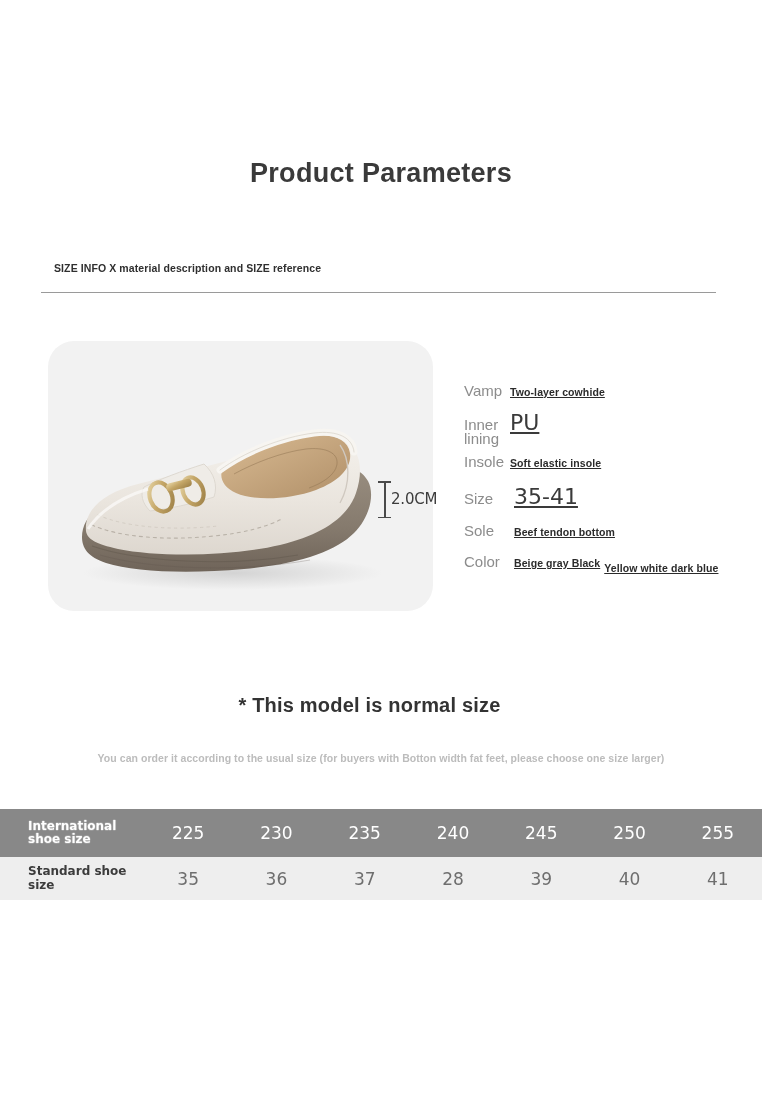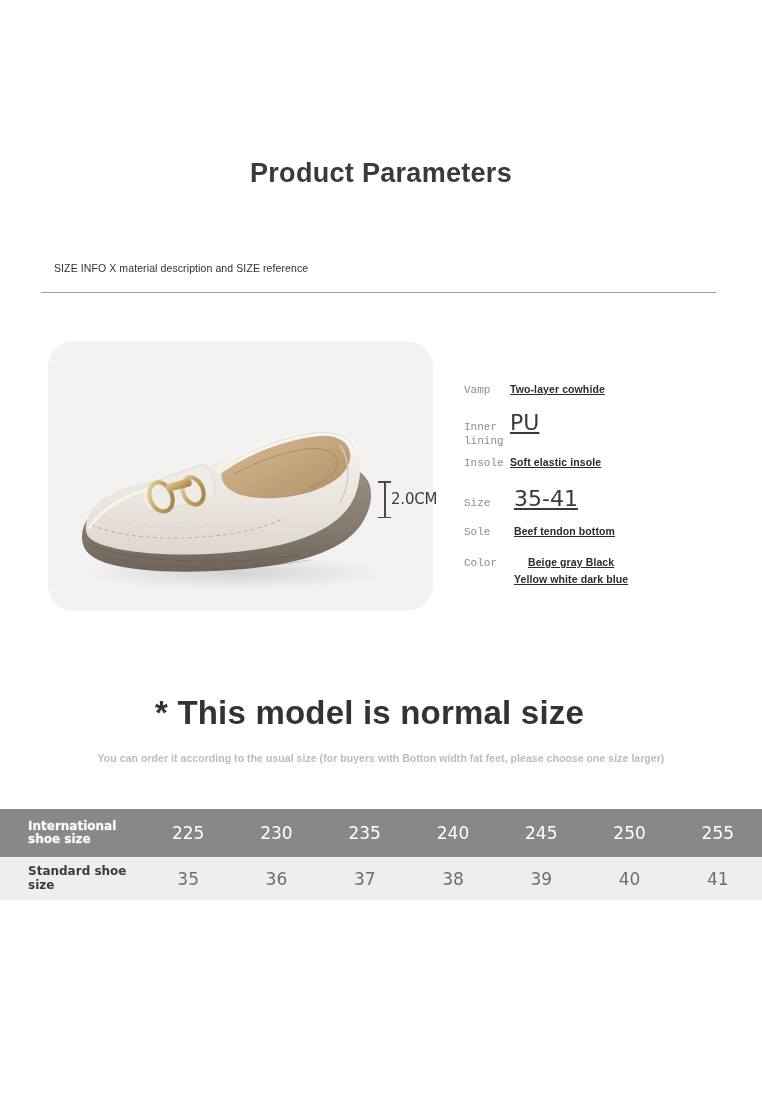--- a/index.html
+++ b/index.html
@@ -27,21 +27,21 @@
     color: #3a3a3a;
     letter-spacing: 0.3px;
   }
 
   
   .section-note {
     position: absolute;
     top: 262px;
     left: 41px;
     font-size: 10.5px;
-    font-weight: normal;
+    font-weight: bold;
     color: #2f2f2f;
     letter-spacing: 0.1px;
     padding-left: 13px;
   }
   .divider {
     position: absolute;
     top: 292px;
     left: 41px;
     width: 675px;
     height: 1px;
@@ -110,24 +110,24 @@
   }
   .spec-row {
     position: relative;
     display: flex;
     align-items: baseline;
     margin-bottom: 11px;
   }
   .spec-label {
     width: 46px;
     flex: 0 0 46px;
-    font-size: 11px;
+    font-size: 15px;
     color: #8c8c8c;
     line-height: 15px;
-    font-family: Liberation Mono, monospace;
+    font-family: Liberation Sans, sans-serif;
   }
   .spec-label.two-line { line-height: 14px; }
   .spec-value {
     font-size: 10.5px;
     font-weight: bold;
     color: #2b2b2b;
     letter-spacing: 0.1px;
     text-decoration: underline;
   }
   .spec-value.big {
@@ -136,32 +136,32 @@
     color: #3a3a3a;
     letter-spacing: 0px;
     font-family: "DejaVu Sans", sans-serif;
   }
   .spec-row.vamp   { margin-bottom: 12px; }
   .spec-row.lining { margin-bottom: 8px; }
   .spec-row.insole { margin-bottom: 15px; }
   .spec-row.size   { margin-bottom: 14px; }
   .spec-row.sole   { margin-bottom: 16px; }
   .spec-row.color  { margin-bottom: 0px; }
-  .spec-value-stack { display: flex; flex-direction: column; text-align: center; }
+  .spec-value-stack { display: flex; flex-direction: row; }
   .spec-value-stack .line2 { margin-top: 5px; }
   .spec-value.indent { padding-left: 4px; }
 
   
   .normal-size {
     position: absolute;
     top: 694px;
     left: 0;
     width: 739px;
     text-align: center;
-    font-size: 33px;
+    font-size: 20px;
     font-weight: bold;
     color: #333333;
     letter-spacing: 0.2px;
   }
   .normal-size-sub {
     position: absolute;
     top: 752px;
     left: 0;
     width: 762px;
     text-align: center;
@@ -367,19 +367,19 @@
       <td class="cell head">240</td>
       <td class="cell head">245</td>
       <td class="cell head">250</td>
       <td class="cell head">255</td>
     </tr>
     <tr class="mid-row">
       <td class="rowlabel">Standard shoe size</td>
       <td class="cell">35</td>
       <td class="cell">36</td>
       <td class="cell">37</td>
-      <td class="cell">38</td>
+      <td class="cell">28</td>
       <td class="cell">39</td>
       <td class="cell">40</td>
       <td class="cell">41</td>
     </tr>
   </tbody>
 </table>
 
 </body></html>

